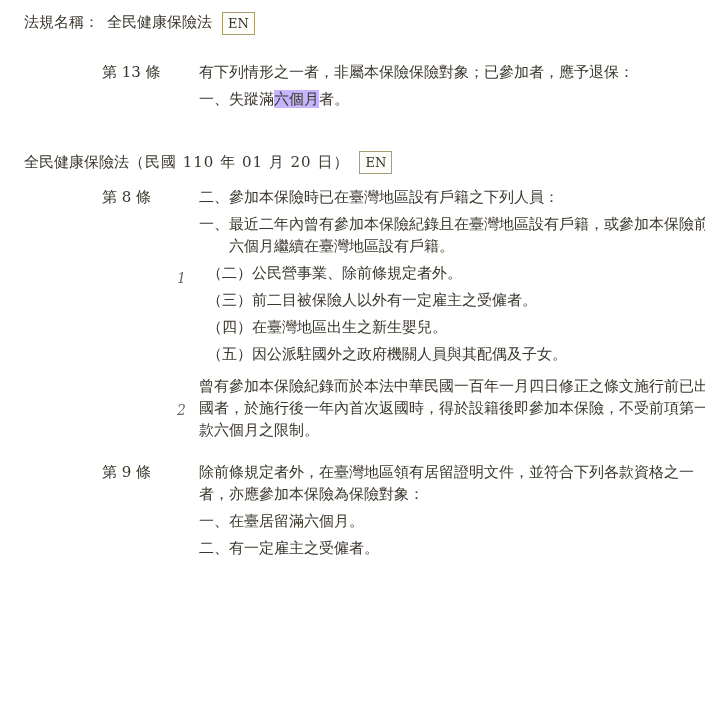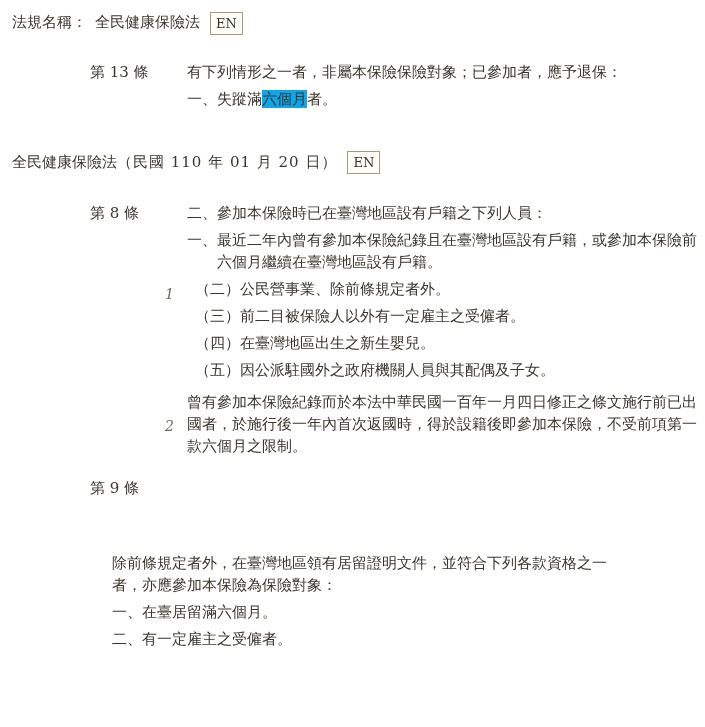--- a/index.html
+++ b/index.html
@@ -6,21 +6,21 @@
   html, body { margin: 0; padding: 0; background: #ffffff; }
   .page {
     position: relative;
     width: 705px;
     height: 696px;
     background: #ffffff;
     font-family: "DejaVu Serif", "Liberation Serif", serif;
     color: #3a362c;
     font-size: 15px;
     overflow: hidden;
-    padding: 10px 0 0 12px;
+    padding: 10px 0 0 24px;
   }
   .header-row { line-height: 24px; white-space: nowrap; }
   .title-gap { margin-left: 8px; }
   .date-gap { margin-left: 0; letter-spacing: 1px; }
   .en-btn {
     display: inline-block;
     border: 1px solid #a89c72;
     background: #fdfdfa;
     color: #3a362c;
     font-size: 13px;
@@ -40,25 +40,25 @@
     width: 22px; flex: 0 0 22px;
     font-style: italic;
     color: #6d675c;
     font-size: 14px;
     line-height: 22px;
   }
   .par-body { width: 512px; flex: 0 0 512px; }
   .par-body p { margin: 0 0 5px 0; line-height: 22px; }
   .item { padding-left: 30px; text-indent: -30px; }
   .subitem { margin-left: 8px !important; padding-left: 45px; text-indent: -45px; }
-  mark.hl { background: #0ea5e9; color: inherit; padding: 0; }
+  mark.hl { background: #c4b5fd; color: inherit; padding: 0; }
   .art13 { margin-top: 26px; }
   .law-header { margin-top: 34px; line-height: 26px; white-space: nowrap; }
-  .art8 { margin-top: 27px; }
-  .art9 { margin-top: 15px; flex-direction: column; }
+  .art8 { margin-top: 11px; }
+  .art9 { margin-top: 15px; }
   .footer {
     position: absolute;
     left: 10px;
     top: 697px;
     width: 695px;
   }
   .footer-rule {
     width: 668px;
     height: 0;
     border-top: 2px solid #d9d2b6;

